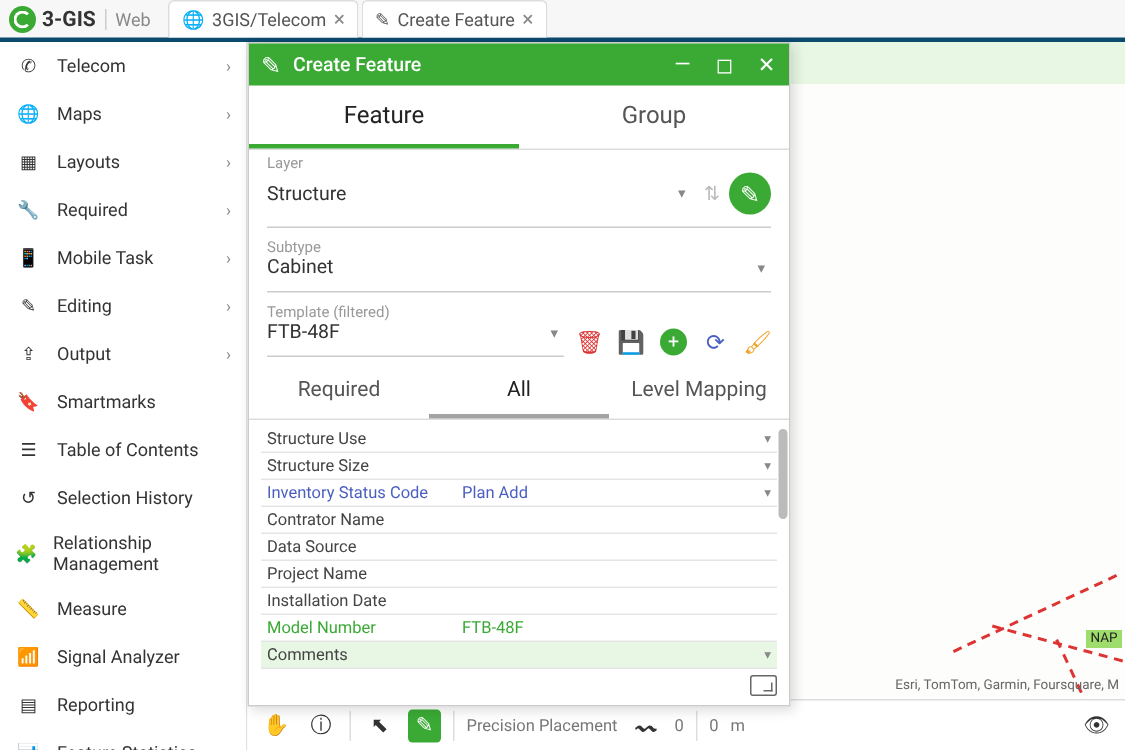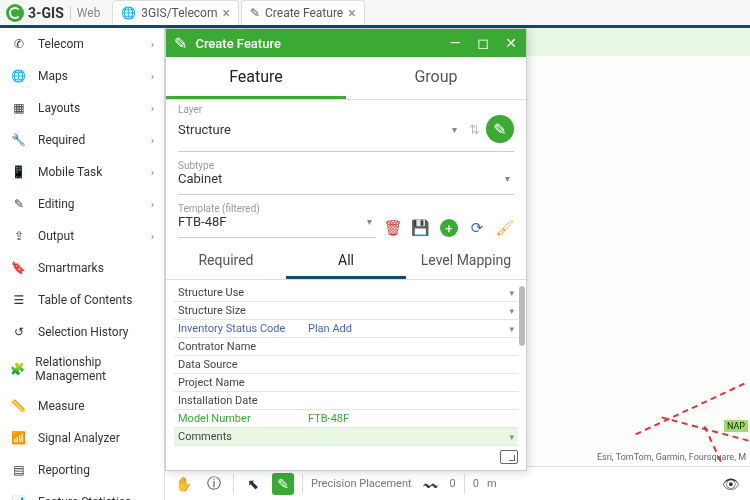--- a/index.html
+++ b/index.html
@@ -51,21 +51,21 @@
 .tool-row { display:flex; align-items:center; gap:10px; padding:4px 12px 6px; }
 .tool-icon { width:18px; height:18px; display:flex; align-items:center; justify-content:center; font-size:15px; cursor:pointer; }
 .trash { color:#d33; }
 .save { color:#3aaa35; }
 .plus { background:#3aaa35; color:#fff; border-radius:50%; width:18px; height:18px; font-size:13px; }
 .sync { color:#4a5fc1; }
 .brush { color:#f0a020; }
 
 .attr-tabs { display:flex; border-bottom:1px solid #ddd; margin-top:2px; }
 .attr-tab { flex:1; text-align:center; font-size:14px; padding:8px 0; color:#555; cursor:pointer; }
-.attr-tab.active { color:#222; border-bottom:3px solid #0c4a6e; }
+.attr-tab.active { color:#222; border-bottom:3px solid #a3a3a3; }
 
 .attr-table-wrap { position:relative; padding:4px 8px 0 8px; }
 .attr-table { width:100%; border-collapse:collapse; font-size:11px; }
 .attr-table tr { border-bottom:1px solid #e5e5e5; }
 .attr-table td { padding:2px 4px; color:#444; }
 .attr-table td.key { width:130px; }
 .attr-table tr.highlight td { background:#e8f7e4; }
 .attr-table .link-key { color:#4a5fc1; }
 .attr-table .green-key { color:#3aaa35; }
 .attr-table .caret-cell { width:14px; text-align:right; color:#888; font-size:9px; }

